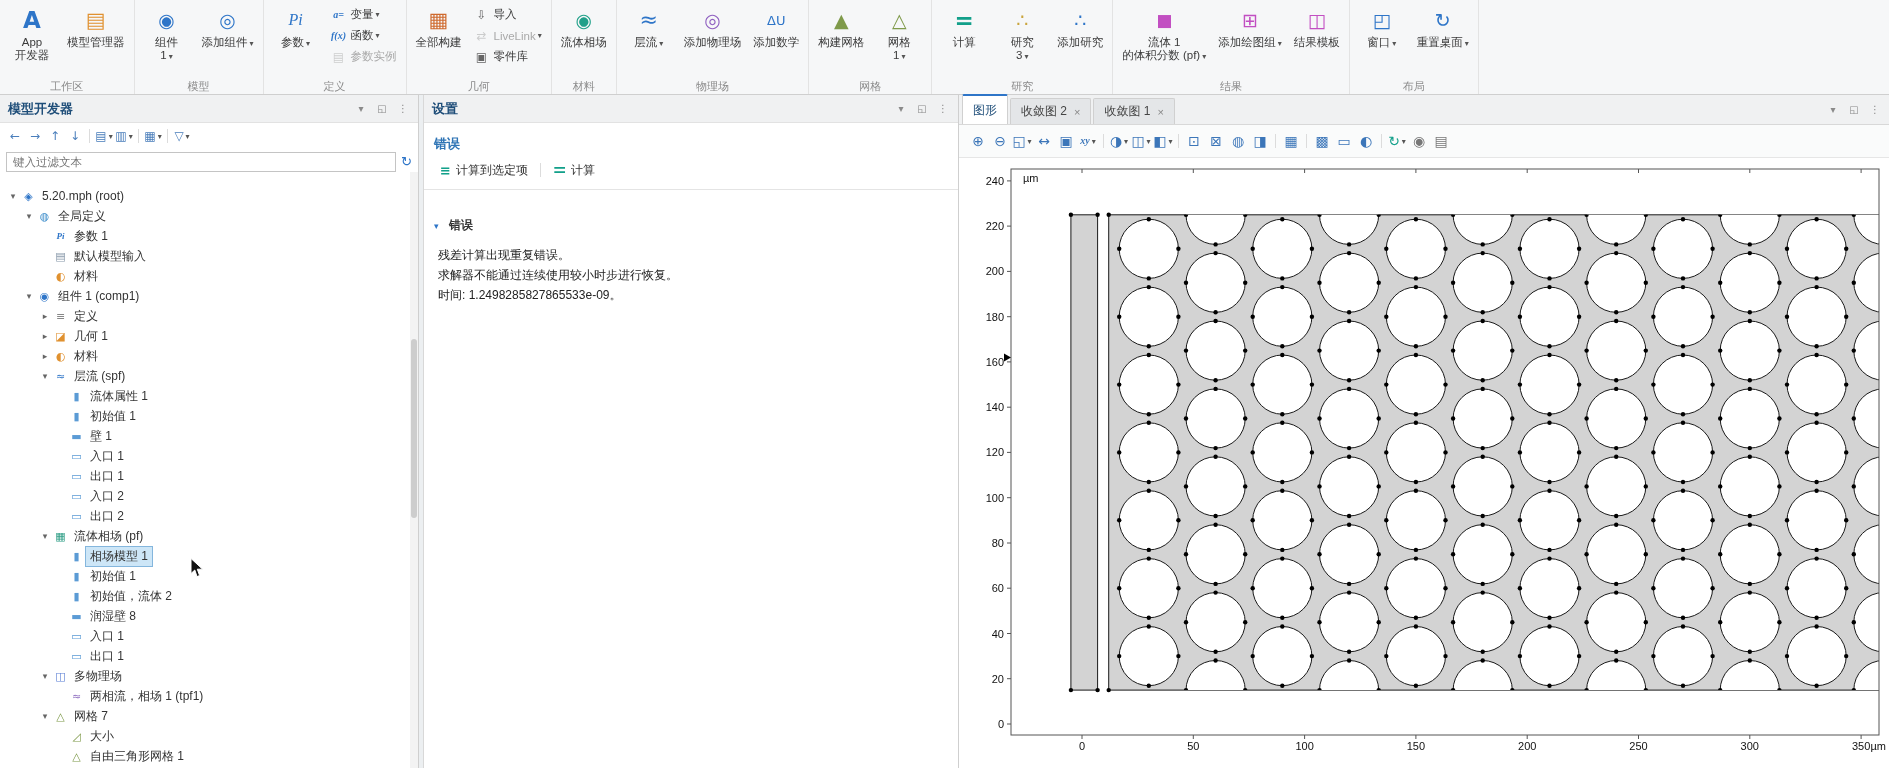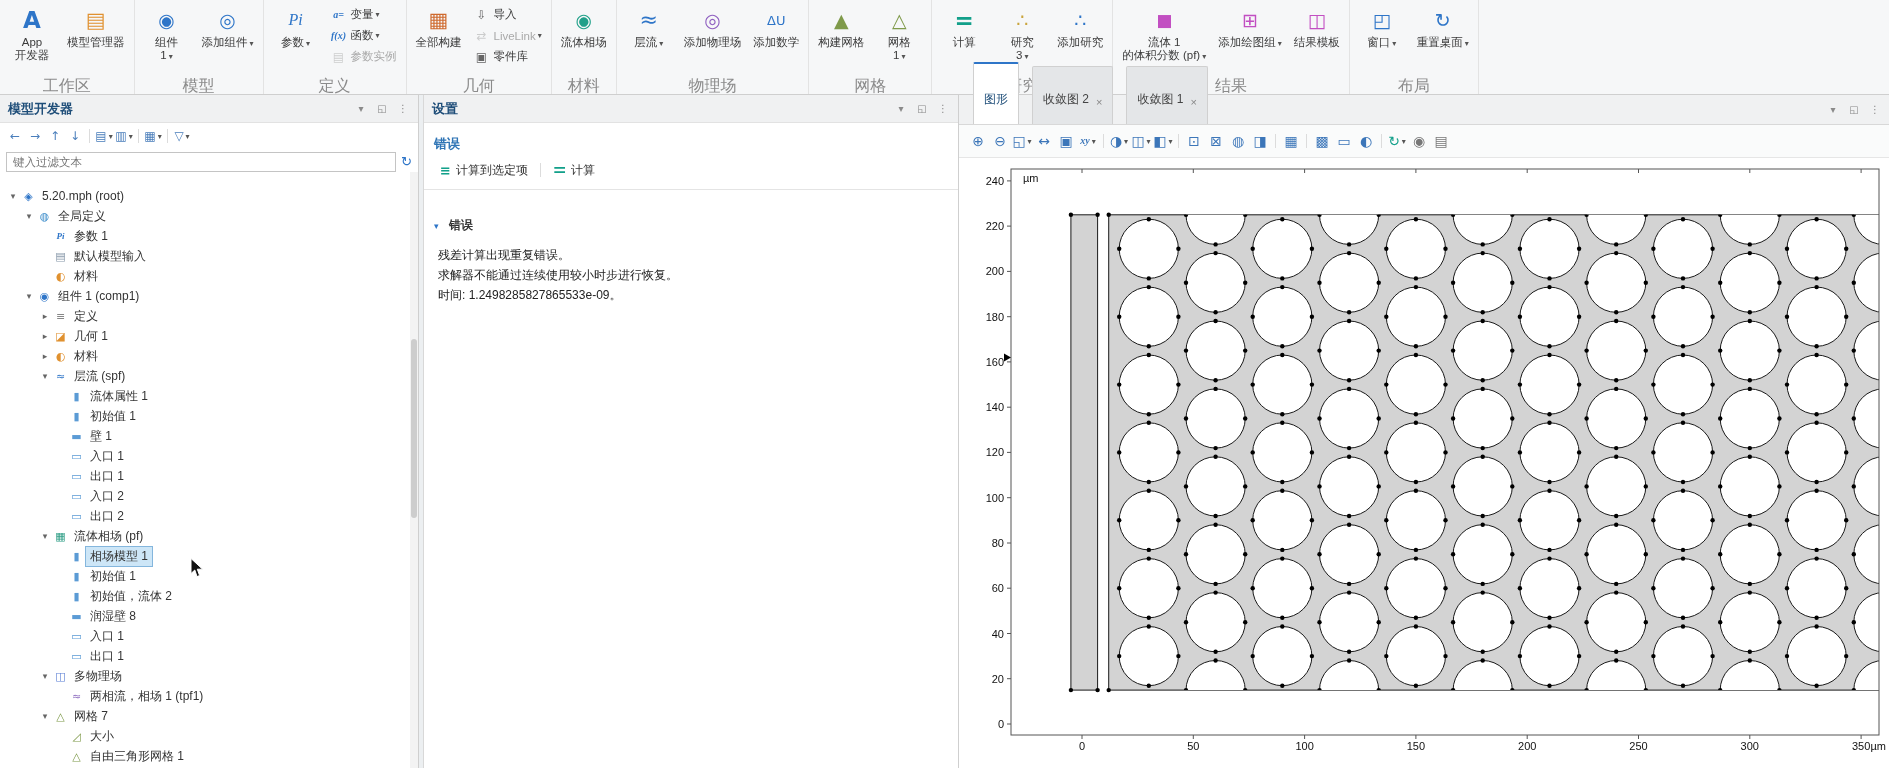--- a/index.html
+++ b/index.html
@@ -4,21 +4,21 @@
 <style>
   html,body{margin:0;padding:0;width:1889px;height:768px;overflow:hidden;
     font-family:"Liberation Sans","DejaVu Sans",sans-serif;font-size:12px;color:#333;background:#fff;}
   #app{position:relative;width:1889px;height:768px;}
 
   
   #ribbon{position:absolute;left:0;top:0;width:1889px;height:95px;background:#f6f7f8;
     border-bottom:1px solid #cfcfcf;display:flex;align-items:stretch;box-sizing:border-box;}
   .rgroup{display:flex;flex-direction:column;border-right:1px solid #e3e3e3;padding:1px 3px 0;box-sizing:border-box;}
   .rbody{flex:1;display:flex;align-items:flex-start;}
-  .rlabel{height:16px;line-height:16px;text-align:center;font-size:16px;color:#8b8b8b;white-space:nowrap;padding:0 4px;}
+  .rlabel{height:16px;line-height:16px;text-align:center;font-size:11px;color:#8b8b8b;white-space:nowrap;padding:0 4px;}
   .rlarge{display:flex;flex-direction:column;align-items:center;min-width:46px;padding:2px 5px;margin:1px;border-radius:2px;cursor:default;}
   .rline{font-size:11.5px;line-height:13px;color:#3b3b3b;white-space:nowrap;text-align:center;}
   .rstack{display:flex;flex-direction:column;padding-top:3px;}
   .rsmall{display:flex;align-items:center;height:21px;padding:0 5px;margin:0 1px;border-radius:2px;font-size:11.5px;color:#3b3b3b;white-space:nowrap;cursor:default;}
   .rsmall .ic{width:16px;text-align:center;margin-right:4px;}
   .disabled{color:#a9a9a9 !important;}
   .disabled .ic{opacity:.45;}
   .ic{font-family:"DejaVu Sans",sans-serif;font-style:normal;display:inline-block;line-height:1;}
   .ic.txtic{font-family:"Liberation Serif",serif;font-style:italic;font-weight:bold;}
   .icbig{height:32px;display:flex;align-items:center;justify-content:center;font-size:22px;}
@@ -62,22 +62,22 @@
   .svsep{width:1px;height:14px;background:#dcdcdc;margin:0 6px;}
   #s-hr{height:1px;background:#e4e4e4;margin:6px 0 0;}
   #s-section{display:flex;align-items:center;margin:27px 10px 0;font-weight:bold;color:#333;}
   #s-section .sarrow{color:#2e75c8;font-size:9px;width:15px;font-family:"DejaVu Sans",sans-serif;}
   #s-messages{margin:11px 10px 0 14px;}
   #s-messages p{margin:0;line-height:20px;font-size:12px;color:#222;}
 
   
   #graphics{left:958px;top:95px;width:931px;height:673px;border-left:1px solid #cfcfcf;}
   #gtabs{height:30px;background:#f0f1f2;display:flex;align-items:flex-end;padding:0 3px;border-bottom:1px solid #d8d8d8;box-sizing:border-box;}
-  .gtab{display:flex;align-items:flex-end;height:25px;padding:16px 10px;margin-right:2px;font-size:12px;color:#444;
-    background:#e4e6e8;border:1px solid #d0d0d0;border-bottom:none;border-radius:2px 2px 0 0;cursor:default;white-space:nowrap;margin-left:11px;}
+  .gtab{display:flex;align-items:center;height:25px;padding:0 10px;margin-right:2px;font-size:12px;color:#444;
+    background:#e4e6e8;border:1px solid #d0d0d0;border-bottom:none;border-radius:2px 2px 0 0;cursor:default;white-space:nowrap;}
   .gtab.active{background:#fff;color:#1f4e79;height:28px;border-top:2px solid #2e75c8;}
   .gtab .close{margin-left:7px;color:#888;font-size:11px;}
   .gtab-spacer{flex:1;}
   .gtabicons{display:flex;gap:7px;align-self:center;margin-right:4px;}
   .gtabicons .hbtn{width:14px;text-align:center;font-size:10px;color:#8a8a8a;font-family:"DejaVu Sans",sans-serif;}
   #gtoolbar{height:33px;display:flex;align-items:center;padding:0 8px;border-bottom:1px solid #e6e6e6;background:#fafbfb;box-sizing:border-box;}
   #gtoolbar .tbtn{width:22px;height:22px;font-size:14px;color:#3c76b9;}
   #plot{position:absolute;left:0;top:63px;right:0;bottom:0;background:#fff;}
 
   #cursor{position:absolute;left:190px;top:558px;z-index:50;pointer-events:none;}

